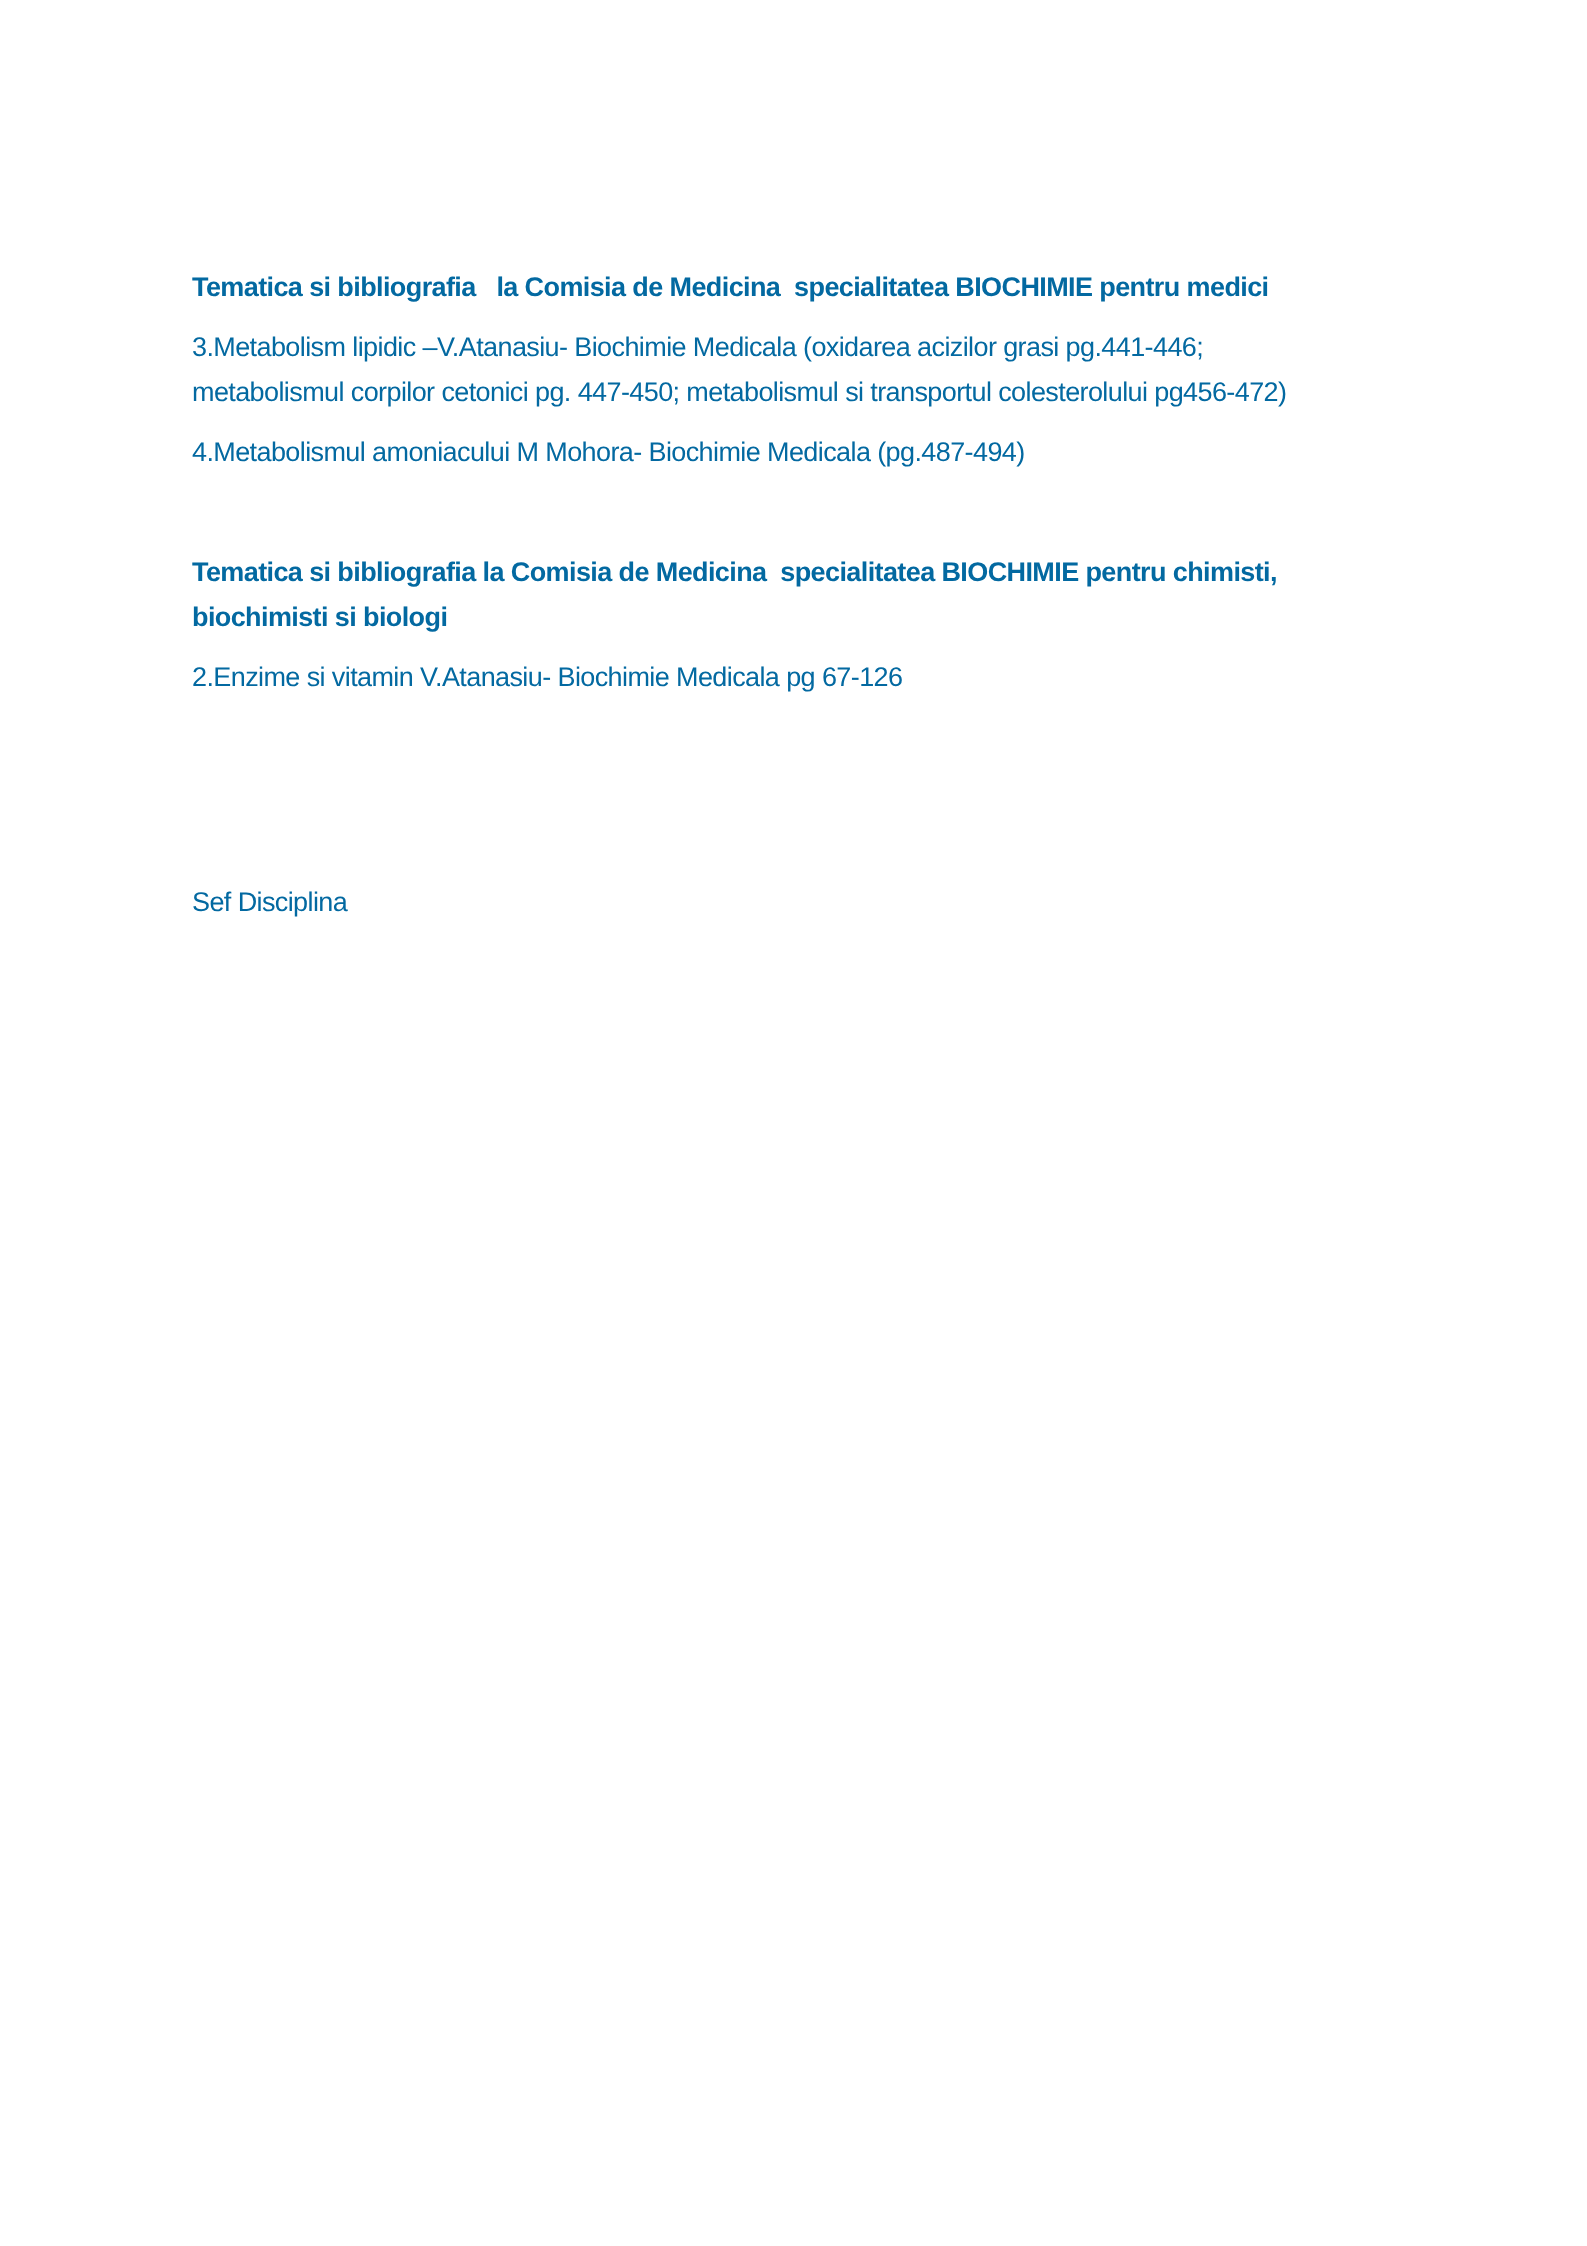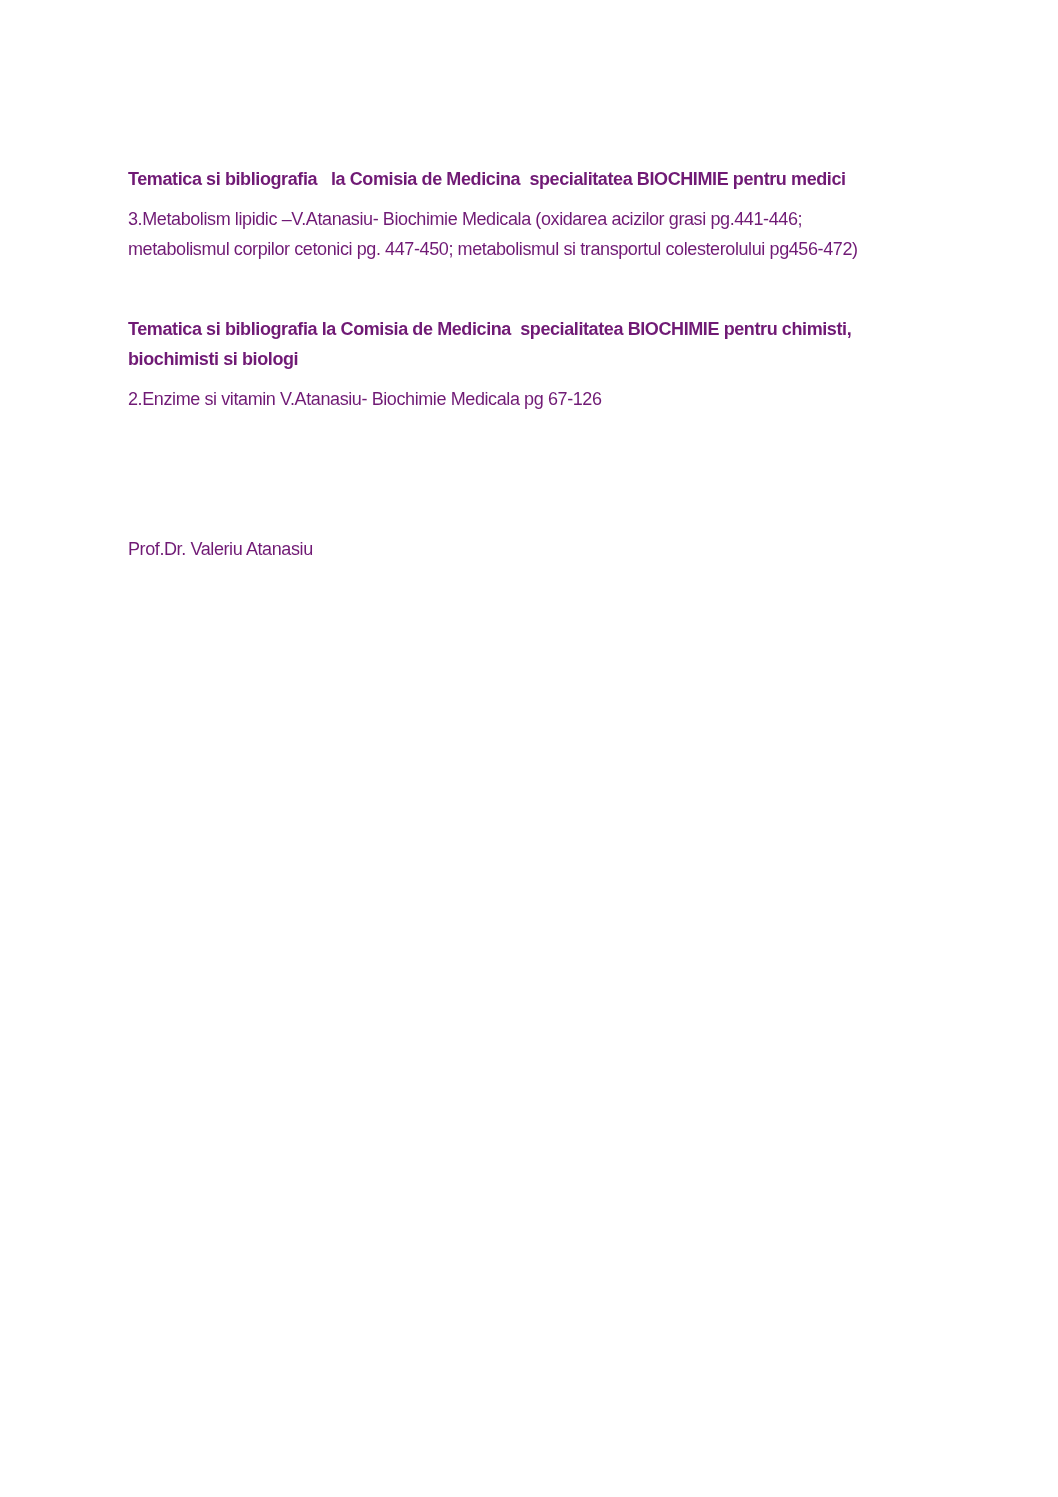--- a/index.html
+++ b/index.html
@@ -10,23 +10,23 @@
   .page {
     position: relative;
     width: 1058px;
     height: 1497px;
     background: #ffffff;
     overflow: hidden;
   }
   .content {
     position: absolute;
     left: 128px;
-    top: 164px;
+    top: 176px;
     width: 812px;
-    color: #701a75;
+    color: #0369a1;
     font-family: "Liberation Sans", sans-serif;
     font-size: 18px;
     line-height: 30px;
     letter-spacing: -0.4px;
   }
   .para {
     margin: 0 0 10px 0;
     white-space: pre-wrap;
   }
   .doc-title {
@@ -45,28 +45,29 @@
 <div class="page">
   <div class="content">
 
     <p class="para doc-title">Tematica si bibliografia   la Comisia de Medicina  specialitatea BIOCHIMIE pentru medici</p>
 
 
 
     <p class="para">3.Metabolism lipidic –V.Atanasiu- Biochimie Medicala (oxidarea acizilor grasi pg.441-446;
 metabolismul corpilor cetonici pg. 447-450; metabolismul si transportul colesterolului pg456-472)</p>
 
+    <p class="para">4.Metabolismul amoniacului M Mohora- Biochimie Medicala (pg.487-494)</p>
 
     <div class="spacer-section"></div>
 
     <p class="para doc-title">Tematica si bibliografia la Comisia de Medicina  specialitatea BIOCHIMIE pentru chimisti,
 biochimisti si biologi</p>
 
 
     <p class="para">2.Enzime si vitamin V.Atanasiu- Biochimie Medicala pg 67-126</p>
 
     <div class="spacer-signature"></div>
 
+    <p class="para">Sef Disciplina</p>
 
-    <p class="para">Prof.Dr. Valeriu Atanasiu</p>
 
   </div>
 </div>
 
 </body></html>

